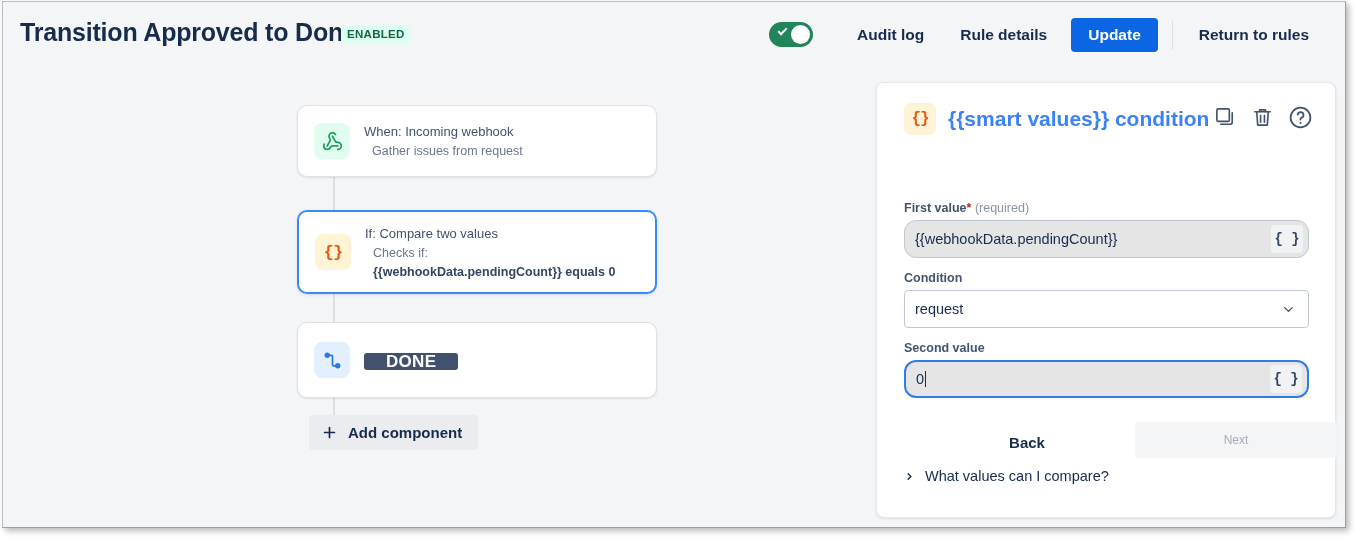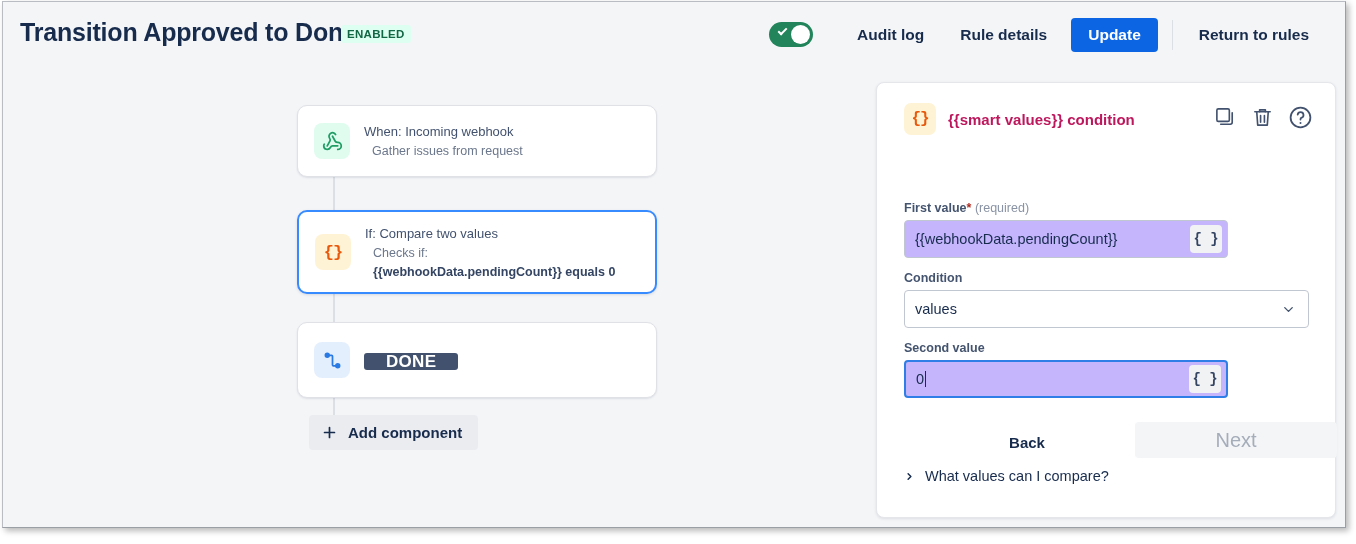--- a/index.html
+++ b/index.html
@@ -147,40 +147,40 @@
   }
   #panel-head {
     position: absolute; left: 27px; top: 20px;
     display: flex; align-items: center; gap: 12px;
   }
   #panel-icon {
     width: 32px; height: 32px; border-radius: 7px;
     background: #fff3d6; display: flex; align-items: center; justify-content: center;
   }
   #panel-title {
-    font-size: 15px; font-weight: 700; color: #be185d; white-space: nowrap;
+    font-size: 21px; font-weight: 700; color: #3b82f6; white-space: nowrap;
   }
   #panel-actions {
     position: absolute; right: 22px; top: 22px;
     display: flex; align-items: center; gap: 14px;
   }
   .act-icon { cursor: pointer; display: block; }
   #panel-desc {
     position: absolute; left: 27px; top: 63px; width: 340px;
     font-size: 14px; color: #42526e; line-height: 21px;
   }
   .field-label {
     position: absolute; left: 27px;
     font-size: 12.5px; font-weight: 700; color: #44546f;
   }
   .req-star { color: #ae2e24; font-weight: 700; }
   .req-text { color: #8993a4; font-weight: 400; }
   .input-wrap {
-    position: absolute; left: 27px; width: 324px; height: 38px;
-    background: #c4b5fd; border: 1px solid #c1c7d0; border-radius: 4px;
+    position: absolute; left: 27px; width: 405px; height: 38px;
+    background: #e5e5e5; border: 1px solid #c1c7d0; border-radius: 12px;
     display: flex; align-items: center;
   }
   .input-wrap.focused { border: 2px solid #2f7ee8; }
   .input-text {
     flex: 1; padding-left: 10px;
     font-size: 14.5px; color: #172b4d;
     white-space: nowrap; overflow: hidden;
   }
   .caret {
     display: inline-block; width: 1px; height: 16px;
@@ -207,21 +207,21 @@
     position: absolute; left: 100px; top: 342px;
     width: 100px; height: 34px;
     background: transparent; border: none; border-radius: 4px;
     font-size: 15px; font-weight: 700; color: #172b4d; cursor: pointer;
     font-family: "Liberation Sans", sans-serif;
   }
   #next-btn {
     position: absolute; left: 258px; top: 339px;
     width: 202px; height: 36px;
     background: #f4f5f7; border: none; border-radius: 4px;
-    font-size: 20px; color: #a5adba; cursor: default;
+    font-size: 12px; color: #a5adba; cursor: default;
     font-family: "Liberation Sans", sans-serif;
   }
   #expander {
     position: absolute; left: 27px; top: 385px;
     display: flex; align-items: center; gap: 10px; cursor: pointer;
   }
   #expander-label {
     font-size: 14.5px; color: #172b4d;
   }
 </style>
@@ -332,21 +332,21 @@
         <span>First value</span><span class="req-star">*</span>
         <span class="req-text">(required)</span>
       </div>
       <div class="input-wrap" style="top:137px;">
         <div class="input-text">{{webhookData.pendingCount}}</div>
         <div class="sv-btn">{ }</div>
       </div>
 
       <div class="field-label" style="top:188px;">Condition</div>
       <div class="select-wrap" style="top:207px;">
-        <div class="select-text">values</div>
+        <div class="select-text">request</div>
         <svg class="chev" width="15" height="15" viewBox="0 0 24 24" fill="none" stroke="#42526e" stroke-width="2.2" stroke-linecap="round" stroke-linejoin="round">
           <path d="M6 9l6 6 6-6"></path>
         </svg>
       </div>
 
       <div class="field-label" style="top:258px;">Second value</div>
       <div class="input-wrap focused" style="top:277px;">
         <div class="input-text"><span>0</span><span class="caret"></span></div>
         <div class="sv-btn">{ }</div>
       </div>

